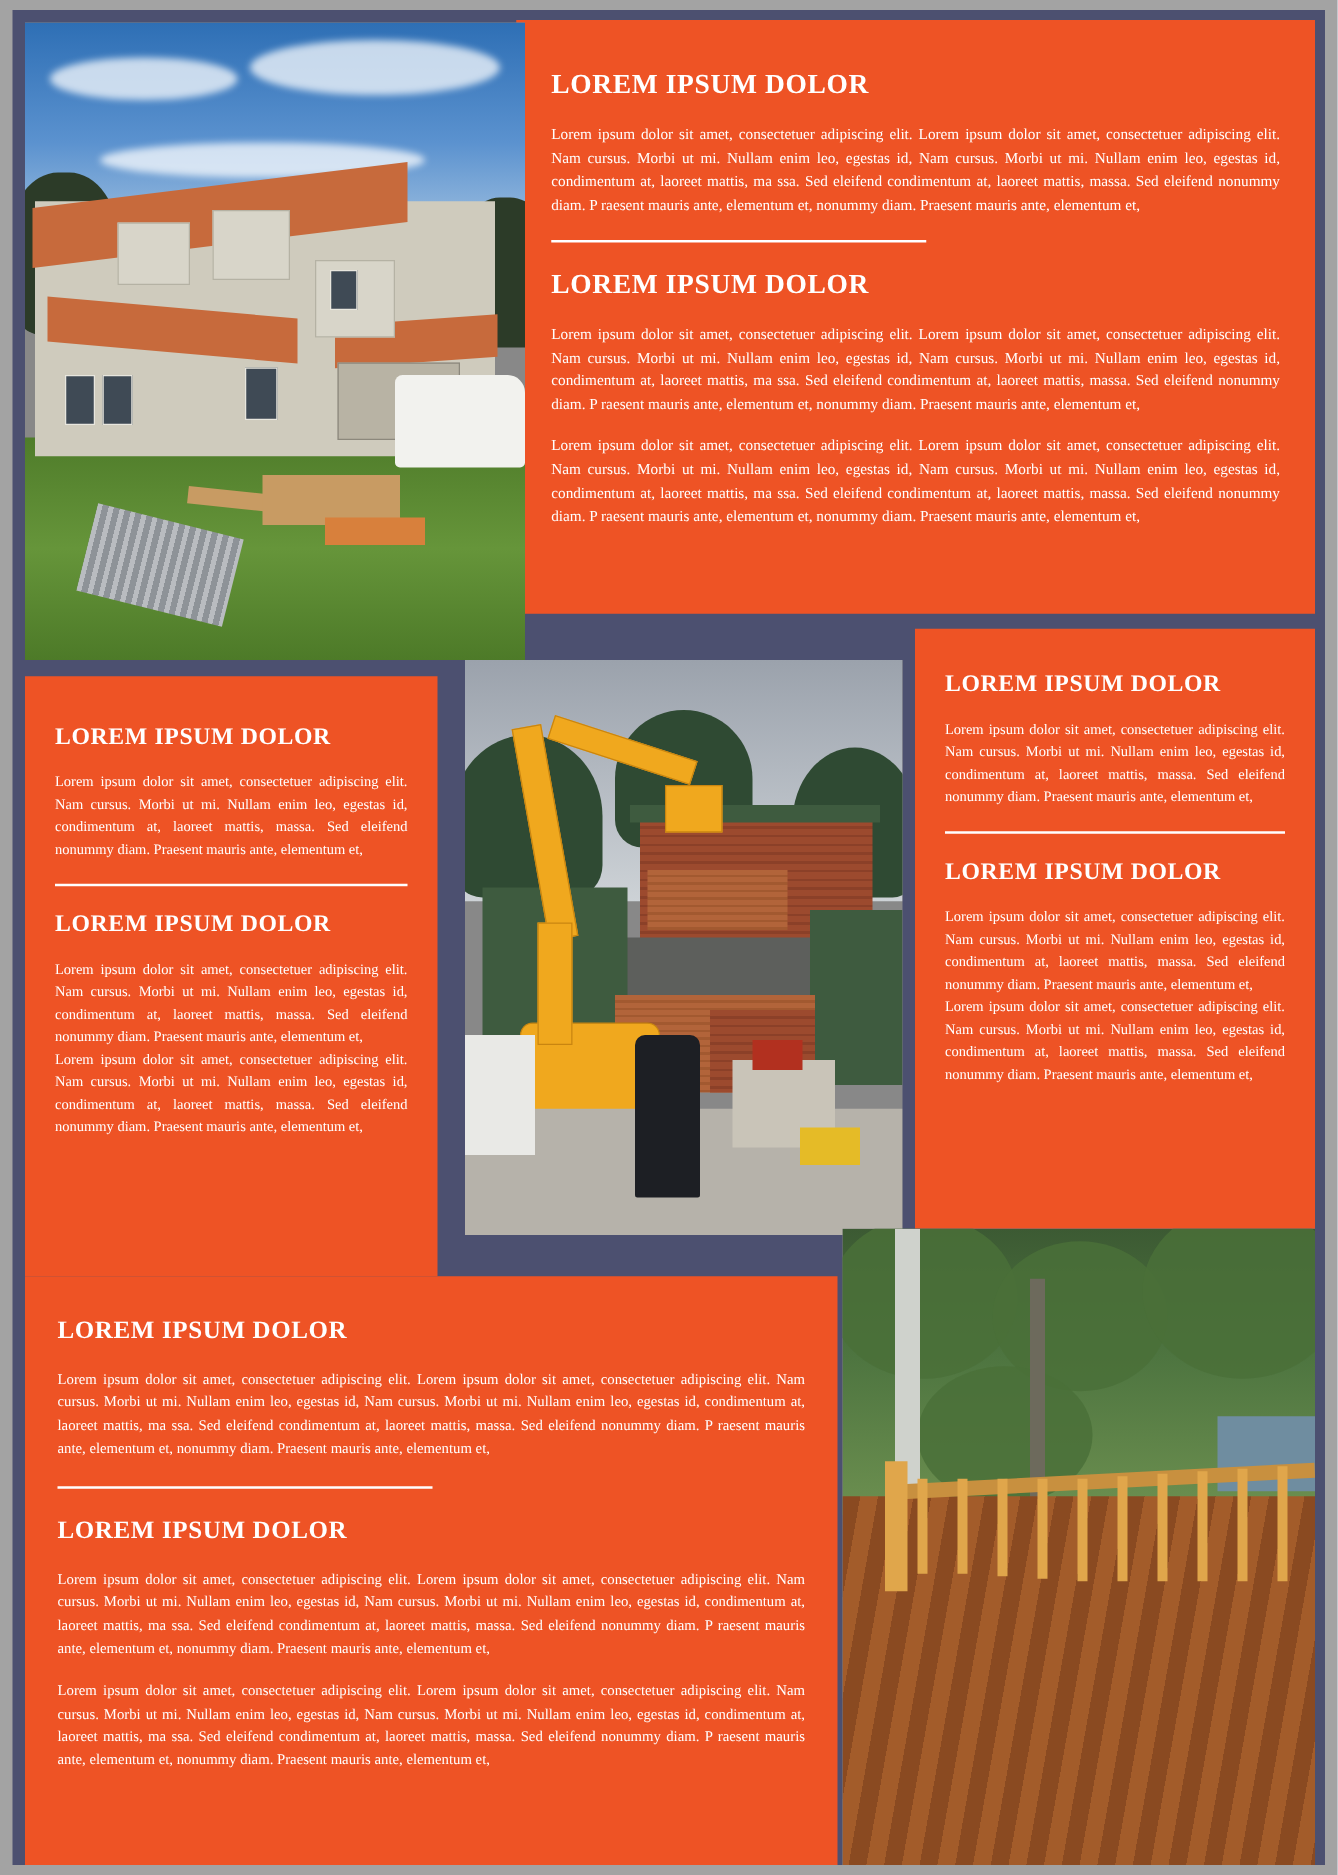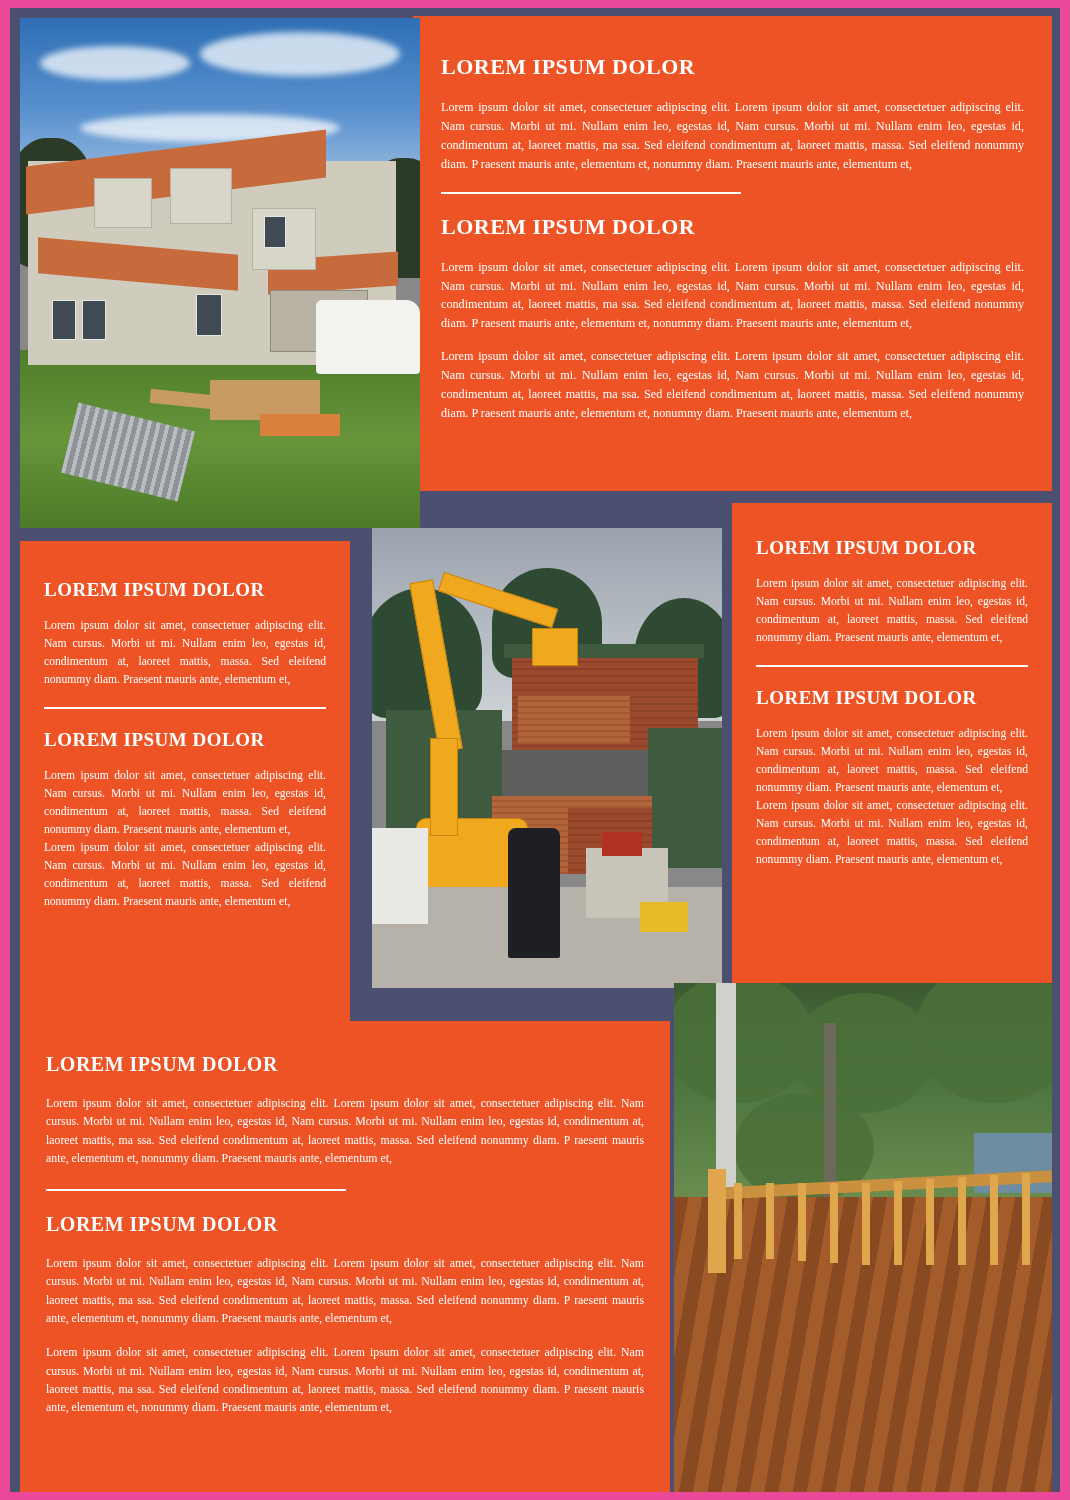--- a/index.html
+++ b/index.html
@@ -7,21 +7,21 @@
     padding: 0;
     background: #ffffff;
   }
   body {
     font-family: "Liberation Serif", serif;
   }
   .page {
     position: relative;
     width: 1070px;
     height: 1500px;
-    background: #ec4899;
+    background: #a3a3a3;
     overflow: hidden;
   }
   .canvas {
     position: absolute;
     left: 10px;
     top: 8px;
     width: 1050px;
     height: 1484px;
     background: #4c5070;
   }

